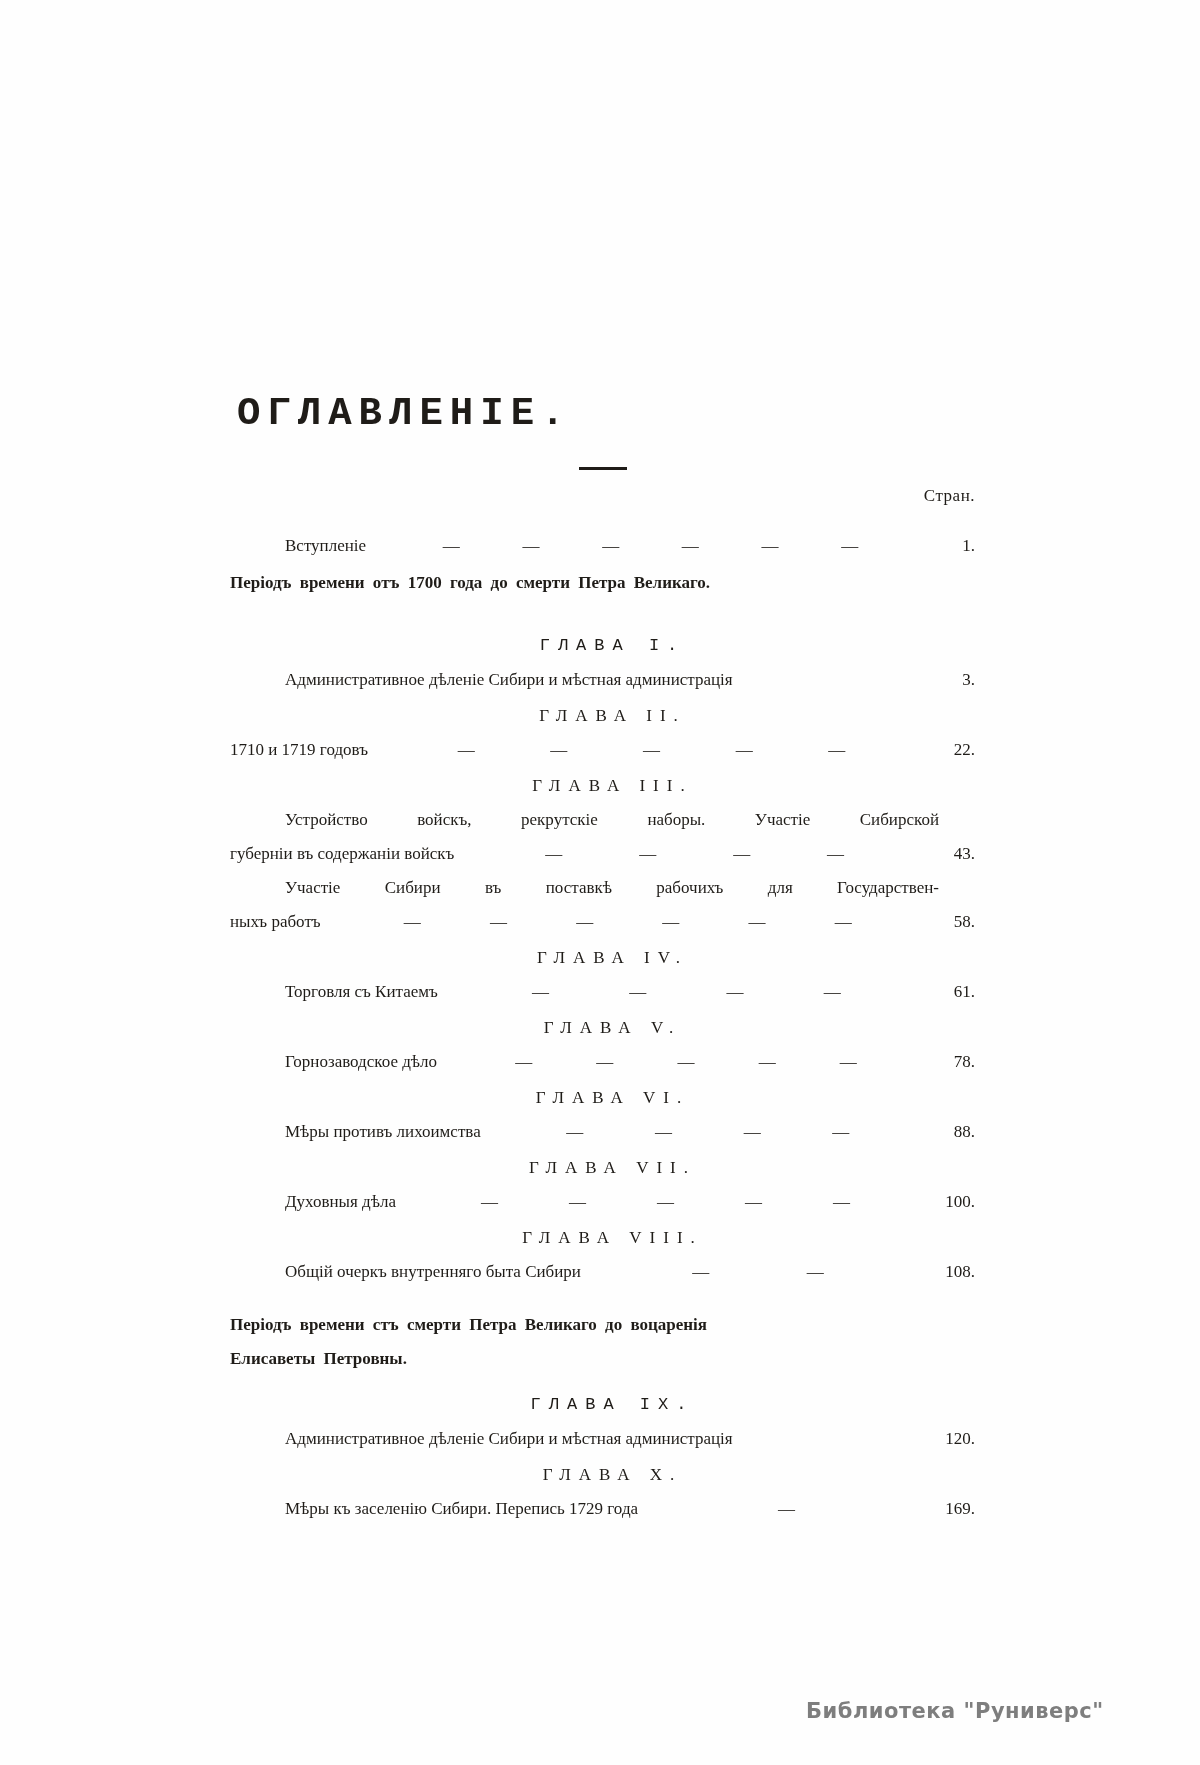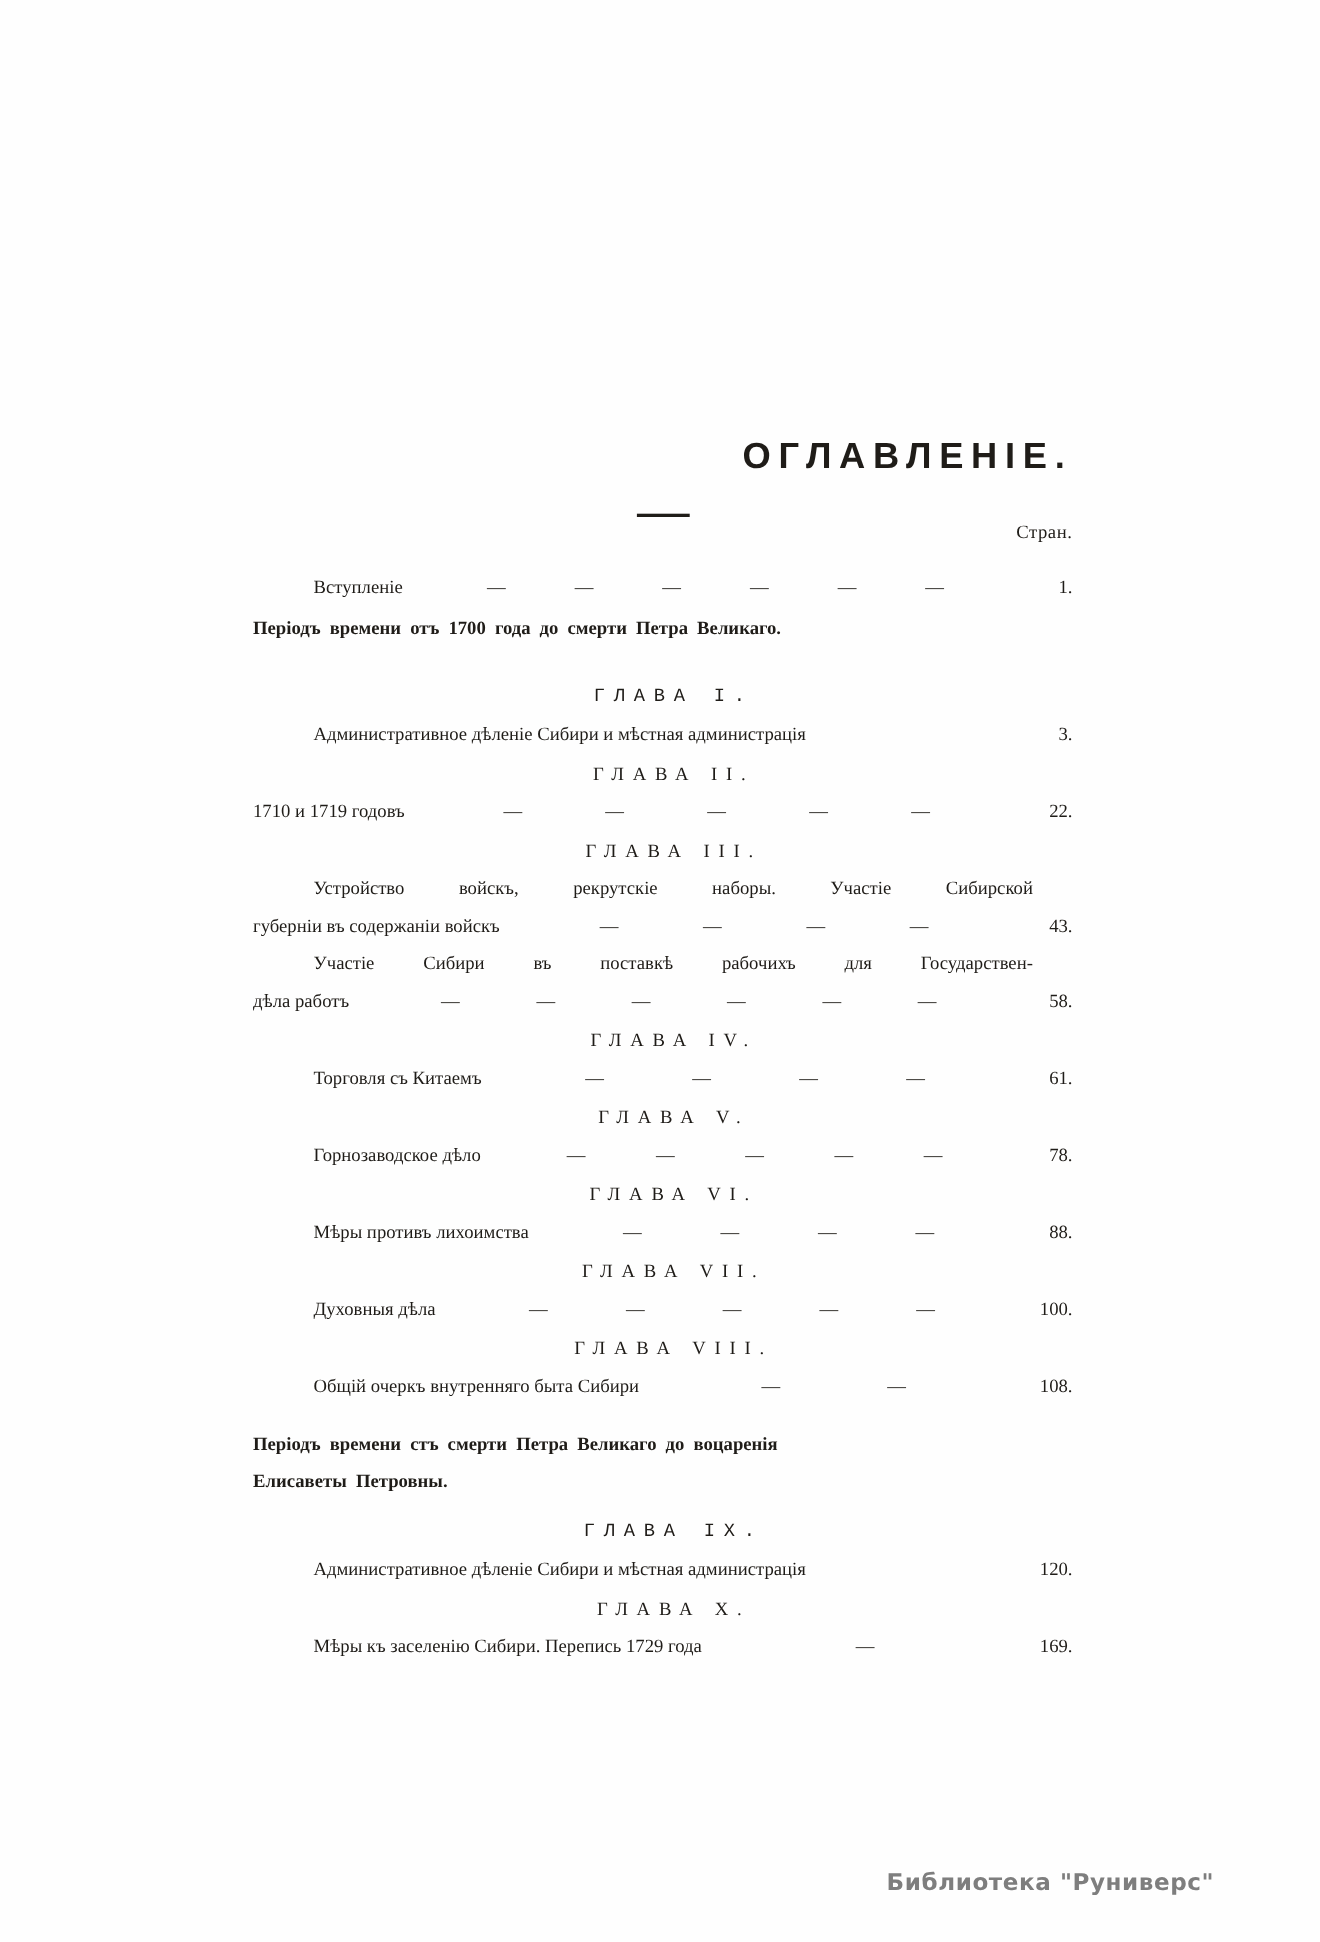--- a/index.html
+++ b/index.html
@@ -22,37 +22,37 @@
     overflow: hidden;
   }
   .content {
     position: absolute;
     left: 230px;
     top: 0;
     width: 745px;
   }
   .title {
     margin: 394px 0 0 0;
-    text-align: right;
-    font-family: Liberation Sans, sans-serif;
+    text-align: left;
+    font-family: Liberation Mono, monospace;
     font-weight: bold;
-    font-size: 33px;
+    font-size: 39px;
     line-height: 40px;
     letter-spacing: 7px;
     text-indent: 7px;
     white-space: nowrap;
   }
   .title-rule {
     width: 48px;
     height: 0;
     border-top: 3px solid var(--ink);
     margin: 33px auto 0 auto;
   }
   .col-header {
-    margin-top: 4px;
+    margin-top: 16px;
     text-align: right;
     font-size: 17px;
     line-height: 20px;
     letter-spacing: 0.5px;
   }
   .toc { margin-top: 23px; }
   .row {
     font-size: 17px;
     line-height: 34px;
   }
@@ -158,21 +158,21 @@
         <span class="dashes">
           <span class="dash">—</span>
           <span class="dash">—</span>
           <span class="dash">—</span>
           <span class="dash">—</span>
         </span>
         <span class="pagenum">43.</span>
       </div>
       <div class="row wrap indent">Участіе Сибири въ поставкѣ рабочихъ для Государствен-</div>
       <div class="row entry">
-        <span class="label">дѣла работъ</span>
+        <span class="label">ныхъ работъ</span>
         <span class="dashes">
           <span class="dash">—</span>
           <span class="dash">—</span>
           <span class="dash">—</span>
           <span class="dash">—</span>
           <span class="dash">—</span>
           <span class="dash">—</span>
         </span>
         <span class="pagenum">58.</span>
       </div>

